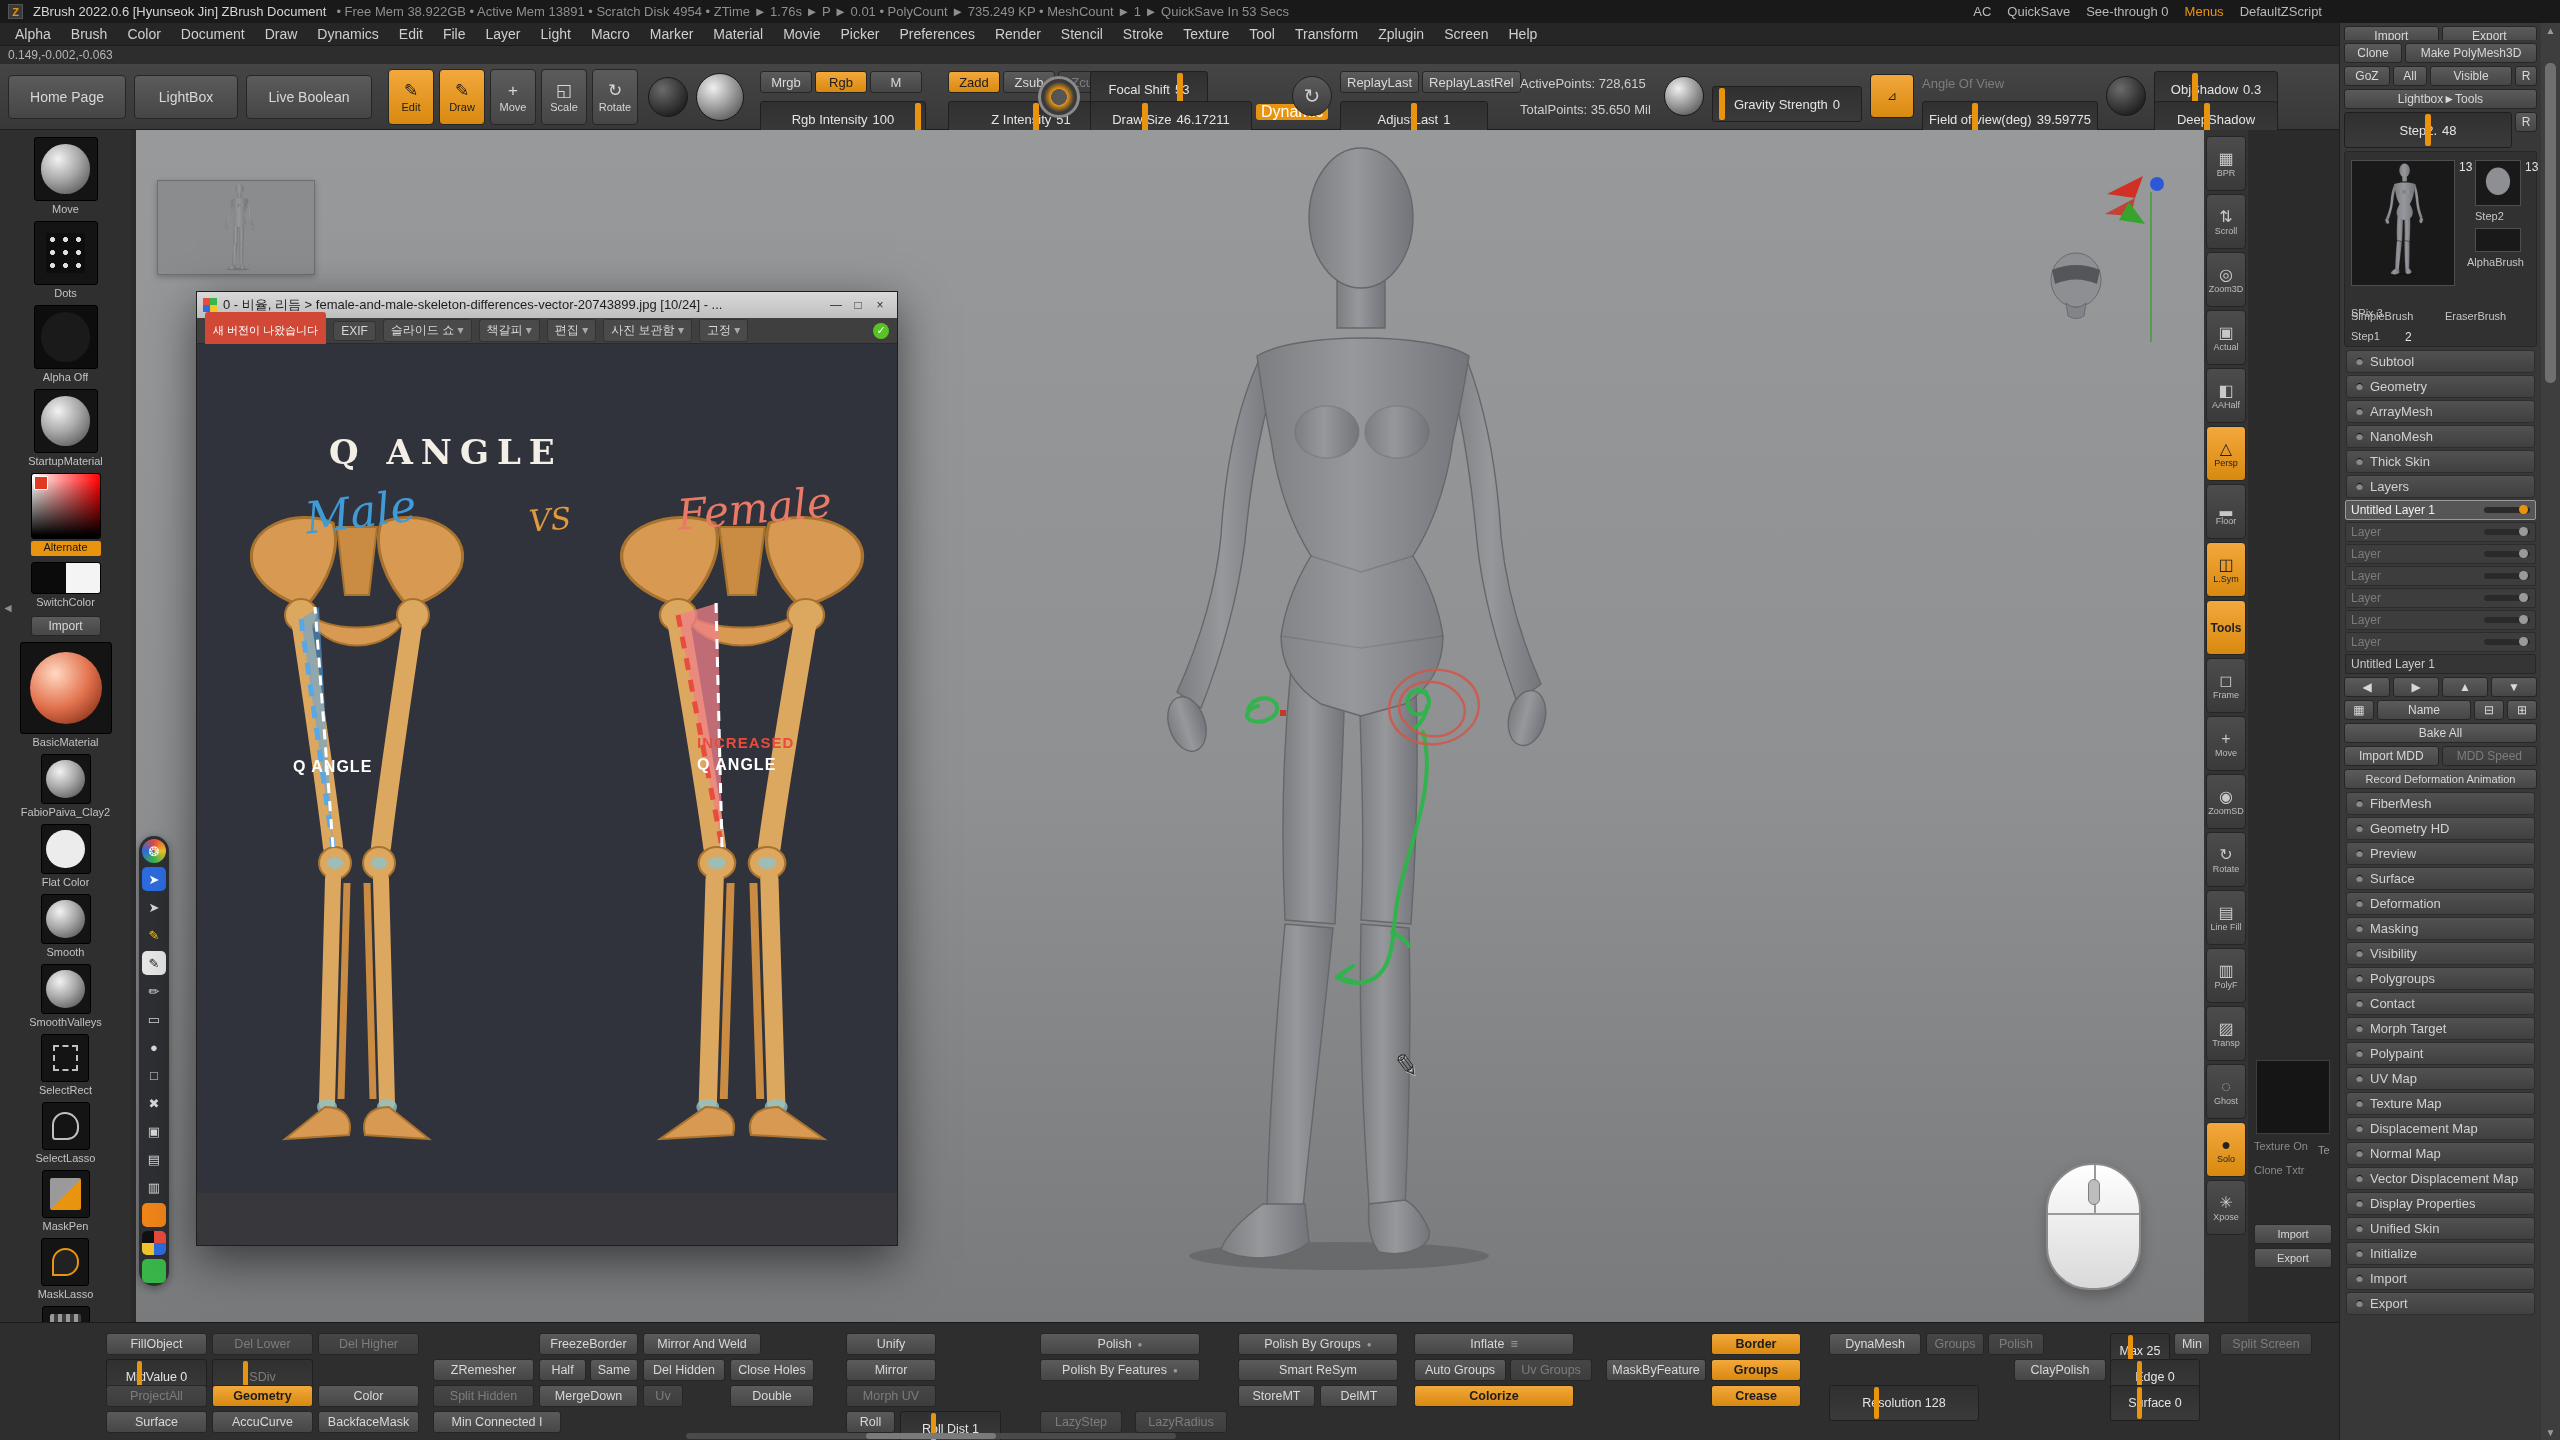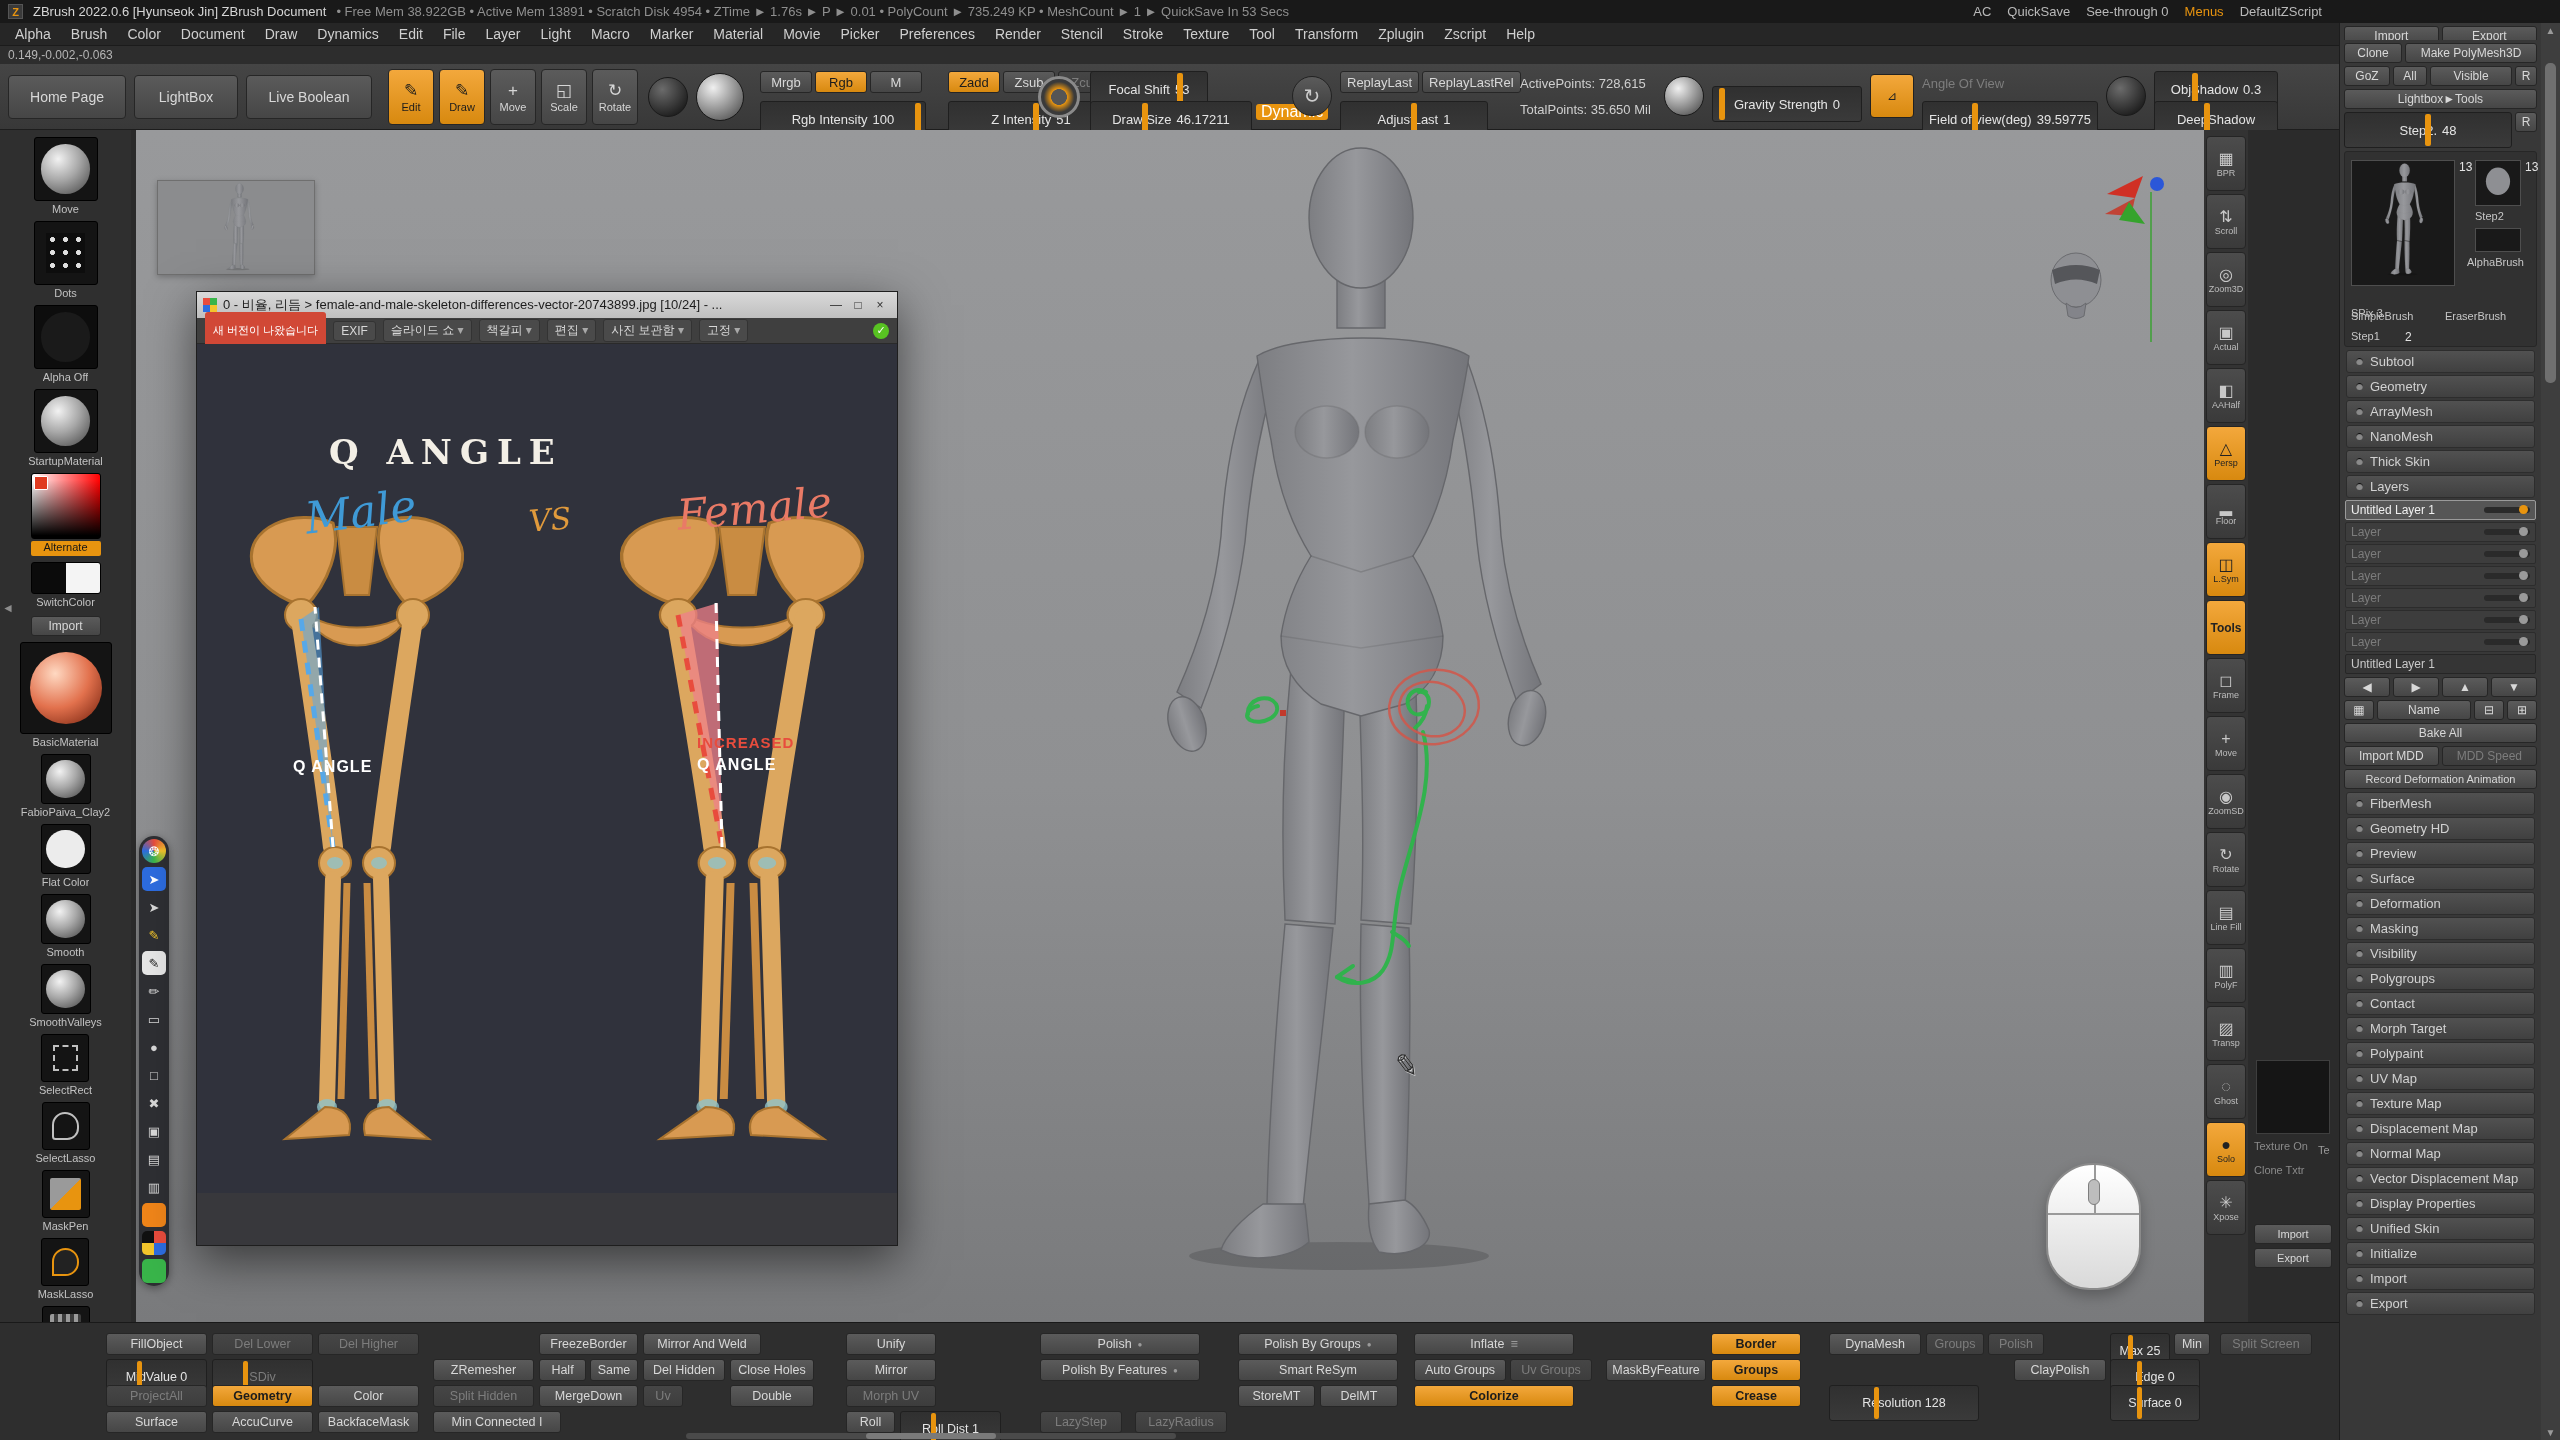--- a/index.html
+++ b/index.html
@@ -254,21 +254,21 @@
       <div class="menu-item">Movie</div>
       <div class="menu-item">Picker</div>
       <div class="menu-item">Preferences</div>
       <div class="menu-item">Render</div>
       <div class="menu-item">Stencil</div>
       <div class="menu-item">Stroke</div>
       <div class="menu-item">Texture</div>
       <div class="menu-item">Tool</div>
       <div class="menu-item">Transform</div>
       <div class="menu-item">Zplugin</div>
-      <div class="menu-item">Zscript</div>
+      <div class="menu-item">Screen</div>
       <div class="menu-item">Help</div>
     </div>
 
   <div id="coordbar">
     <span>0.149,-0.002,-0.063</span>
   </div>
 
   <div id="topshelf">
     <div class="abs btn nav-btn" style="left:8px; top:11px; width:118px;">Home Page</div>
     <div class="abs btn nav-btn" style="left:134px; top:11px; width:104px;">LightBox</div>

